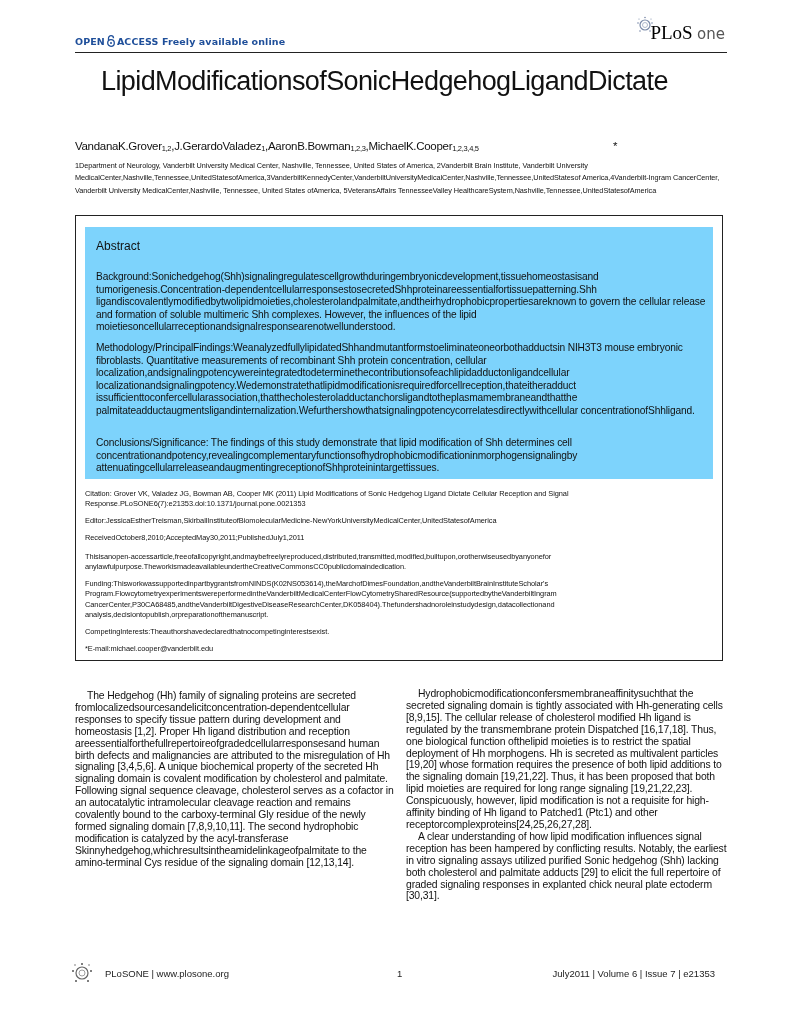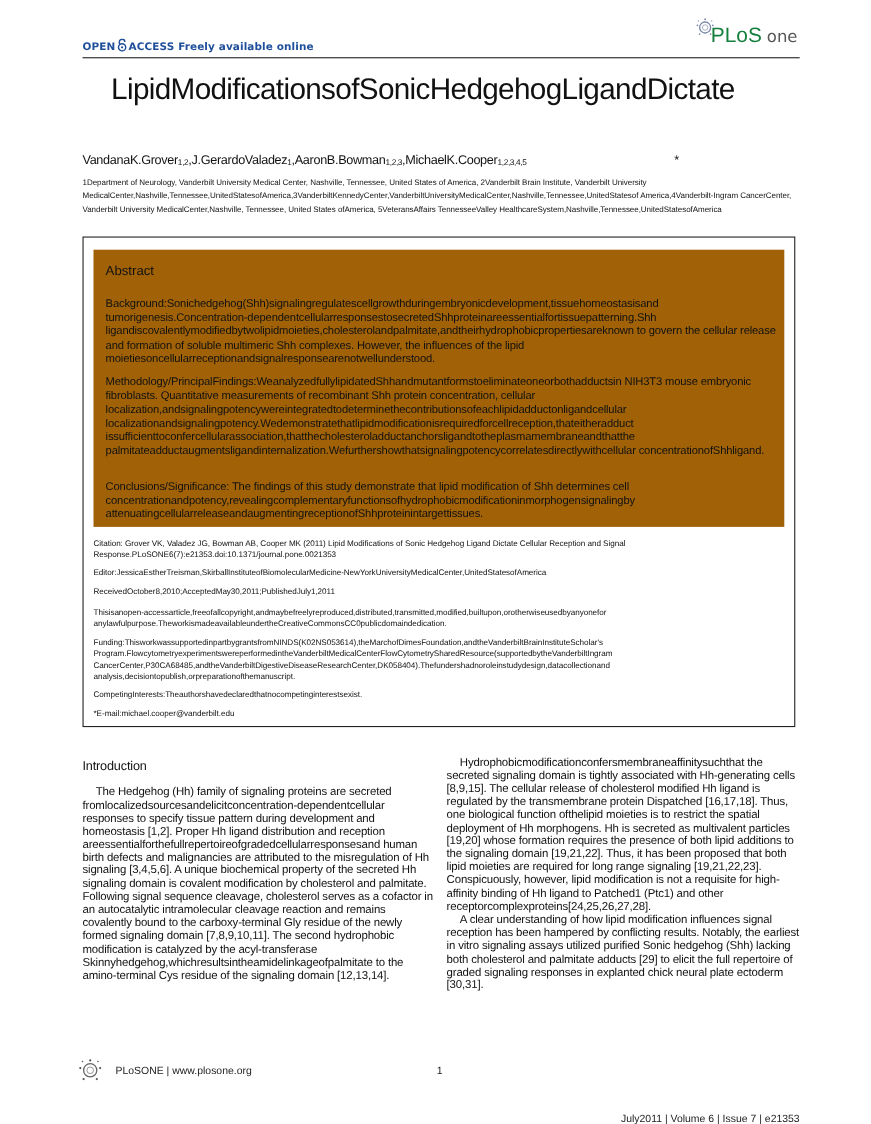--- a/index.html
+++ b/index.html
@@ -1,48 +1,48 @@
 <!DOCTYPE html>
 <html><head>
 <meta charset="utf-8">
 <style>
   html, body { margin:0; padding:0; background:#ffffff; }
   body { width:792px; height:1022px; position:relative; overflow:hidden; font-family:"Liberation Sans", sans-serif; color:#111; }
   .header { position:absolute; left:75px; top:30px; width:652px; height:22px; border-bottom:1px solid #222; }
   .oa { position:absolute; left:0; top:5px; font-family:"DejaVu Sans", sans-serif; font-weight:bold; font-size:9.5px; color:#1f4f9a; letter-spacing:0.1px; white-space:nowrap; }
   .oa .lock { display:inline-block; vertical-align:-2px; margin:0 1px; }
   .logo { position:absolute; right:2px; top:-8px; white-space:nowrap; }
-  .logo .plos { font-family:Liberation Sans, sans-serif; font-size:19px; color:#15803d; }
+  .logo .plos { font-family:Liberation Serif, serif; font-size:19px; color:#000000; }
   .logo .one { font-family:"DejaVu Sans", sans-serif; font-size:15px; color:#555; }
   .logo .sun { position:absolute; left:-14px; top:-6px; }
 
   .title { position:absolute; left:75px; top:67px; width:660px; font-size:27px; line-height:29px; letter-spacing:-0.6px; color:#111;margin-left:26px; }
   .authors { position:absolute; left:75px; top:140px; font-size:11.5px; letter-spacing:-0.3px; white-space:nowrap; }
   .authors sub { font-size:7.5px; vertical-align:-1px; }
   .authors .star { position:absolute; left:538px; top:0; }
   .affil { position:absolute; left:75px; top:160px; width:660px; font-size:7.3px; line-height:12.4px; color:#111; letter-spacing:-0.05px; }
 
   .box { position:absolute; left:75px; top:215px; width:646px; height:444px; border:1px solid #222; }
-  .abs { position:absolute; left:9px; top:11px; width:628px; height:252px; background:#a16207; }
+  .abs { position:absolute; left:9px; top:11px; width:628px; height:252px; background:#7dd3fc; }
   .abs-head { position:absolute; left:11px; top:12px; font-size:12px; }
   .abs p { position:absolute; left:11px; width:612px; margin:0; font-size:10.2px; line-height:12.5px; letter-spacing:-0.15px; }
   .meta { position:absolute; left:9px; width:628px; font-size:7.4px; line-height:10.3px; letter-spacing:-0.05px; margin:0; }
 
   .col { position:absolute; top:690px; width:322px; font-size:10.4px; line-height:11.9px; letter-spacing:-0.15px; }
   .col.left { left:75px; }
   .col.right { left:406px; }
   .col h2 { font-size:11.5px; font-weight:normal; margin:0 0 11px 0; line-height:14px; }
   .col p { margin:0; text-indent:12px; }
 
   .footer { position:absolute; left:75px; top:966px; width:652px; height:20px; font-size:9.5px; color:#222; }
   .footer .left-f { position:absolute; left:0; top:2px; white-space:nowrap;text-align:right; }
   .footer .left-f .ico { position:absolute; left:-4px; top:-6px; }
   .footer .left-f span.txt { margin-left:30px; }
   .footer .pg { position:absolute; left:322px; top:2px; }
-  .footer .right-f { position:absolute; right:0; top:2px; white-space:nowrap;margin-top:44px; }
+  .footer .right-f { position:absolute; right:12px; top:2px; white-space:nowrap; }
 </style>
 </head>
 <body>
 
 <div class="header">
   <div class="oa">
     <span>OPEN</span><span class="lock"><svg width="10" height="12" viewBox="0 0 10 12">
           <path d="M2.5 5 V3.2 A2.5 2.5 0 0 1 7.5 3.2" fill="none" stroke="#1f4f9a" stroke-width="1.3"></path>
           <circle cx="5" cy="8" r="3.3" fill="none" stroke="#1f4f9a" stroke-width="1.3"></circle>
           <circle cx="5" cy="8" r="1" fill="#1f4f9a"></circle>
@@ -88,21 +88,20 @@
   <p class="meta" style="top:273px;">Citation: Grover VK, Valadez JG, Bowman AB, Cooper MK (2011) Lipid Modifications of Sonic Hedgehog Ligand Dictate Cellular Reception and Signal Response.PLoSONE6(7):e21353.doi:10.1371/journal.pone.0021353</p>
   <p class="meta" style="top:300px;">Editor:JessicaEstherTreisman,SkirballInstituteofBiomolecularMedicine-NewYorkUniversityMedicalCenter,UnitedStatesofAmerica</p>
   <p class="meta" style="top:317px;">ReceivedOctober8,2010;AcceptedMay30,2011;PublishedJuly1,2011</p>
   <p class="meta" style="top:336px;">Thisisanopen-accessarticle,freeofallcopyright,andmaybefreelyreproduced,distributed,transmitted,modified,builtupon,orotherwiseusedbyanyonefor anylawfulpurpose.TheworkismadeavailableundertheCreativeCommonsCC0publicdomaindedication.</p>
   <p class="meta" style="top:363px;">Funding:ThisworkwassupportedinpartbygrantsfromNINDS(K02NS053614),theMarchofDimesFoundation,andtheVanderbiltBrainInstituteScholar's Program.FlowcytometryexperimentswereperformedintheVanderbiltMedicalCenterFlowCytometrySharedResource(supportedbytheVanderbiltIngram CancerCenter,P30CA68485,andtheVanderbiltDigestiveDiseaseResearchCenter,DK058404).Thefundershadnoroleinstudydesign,datacollectionand analysis,decisiontopublish,orpreparationofthemanuscript.</p>
   <p class="meta" style="top:428px;">*E-mail:michael.cooper@vanderbilt.edu</p>
   <p class="meta" style="top:411px;">CompetingInterests:Theauthorshavedeclaredthatnocompetinginterestsexist.</p>
 </div>
 
 <div class="col left">
-  <h2>Introduction</h2>
   <p>The Hedgehog (Hh) family of signaling proteins are secreted fromlocalizedsourcesandelicitconcentration-dependentcellular responses to specify tissue  pattern during development and homeostasis [1,2]. Proper Hh ligand distribution and reception areessentialforthefullrepertoireofgradedcellularresponsesand human birth defects and malignancies are attributed to the misregulation of Hh signaling [3,4,5,6]. A unique biochemical property of the  secreted Hh signaling domain  is covalent modification by cholesterol  and palmitate. Following signal sequence cleavage,  cholesterol serves as  a cofactor in  an autocatalytic intramolecular cleavage  reaction and  remains covalently bound to the carboxy-terminal Gly residue of the newly formed  signaling domain [7,8,9,10,11].  The second hydrophobic modification is catalyzed by the acyl-transferase Skinnyhedgehog,whichresultsintheamidelinkageofpalmitate to the amino-terminal Cys residue of  the signaling domain [12,13,14].</p>
 </div>
 
 <div class="col right" style="top:688px;">
   <p>Hydrophobicmodificationconfersmembraneaffinitysuchthat the secreted signaling domain is tightly associated with Hh-generating cells [8,9,15]. The  cellular release of cholesterol modified Hh ligand is regulated by the transmembrane protein Dispatched [16,17,18]. Thus, one biological function ofthelipid moieties is to restrict the spatial deployment of Hh morphogens. Hh is secreted as multivalent particles [19,20] whose formation requires the presence of both lipid additions to the signaling domain [19,21,22]. Thus, it has been proposed that both lipid moieties are required for long range signaling [19,21,22,23]. Conspicuously, however, lipid modification is not a requisite for high-affinity binding of Hh ligand to Patched1 (Ptc1) and other receptorcomplexproteins[24,25,26,27,28].</p>
   <p>A clear understanding of how lipid modification influences signal reception has  been hampered by conflicting results. Notably, the earliest in vitro signaling assays utilized purified Sonic hedgehog (Shh) lacking both cholesterol and palmitate adducts [29] to elicit the full repertoire of graded signaling responses in explanted chick neural plate ectoderm [30,31].</p>
 </div>
 
 <div class="footer">
   <div class="left-f">

